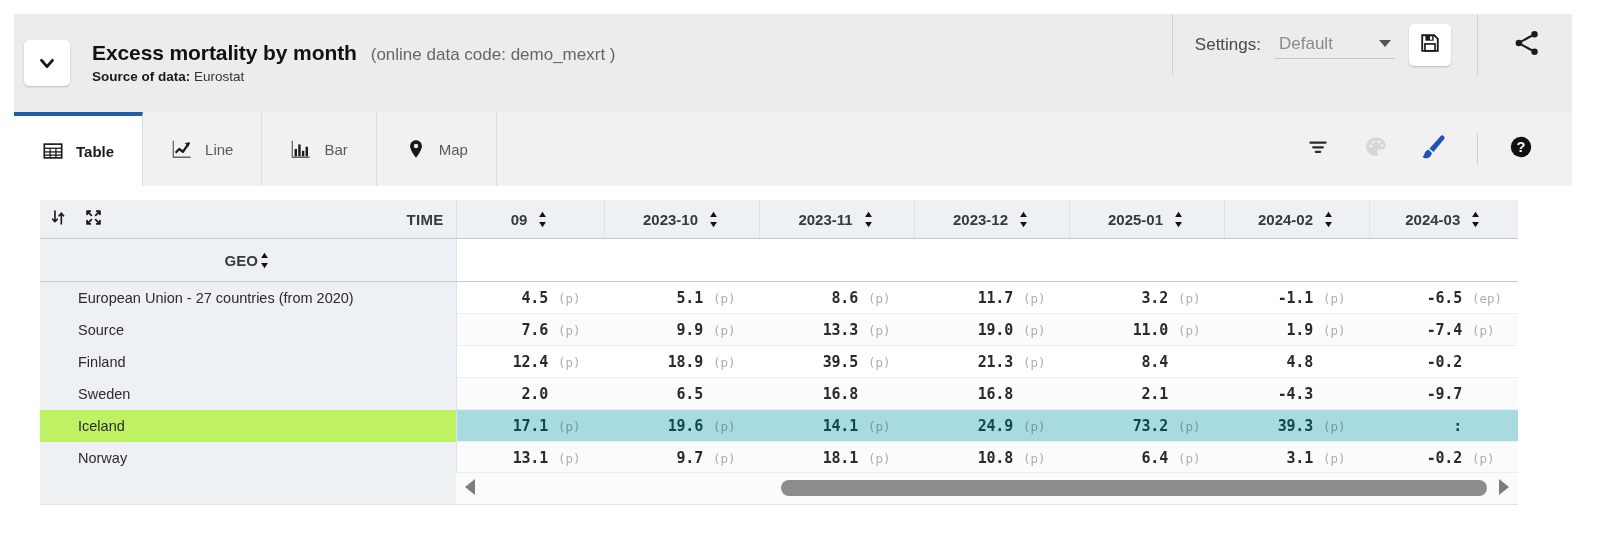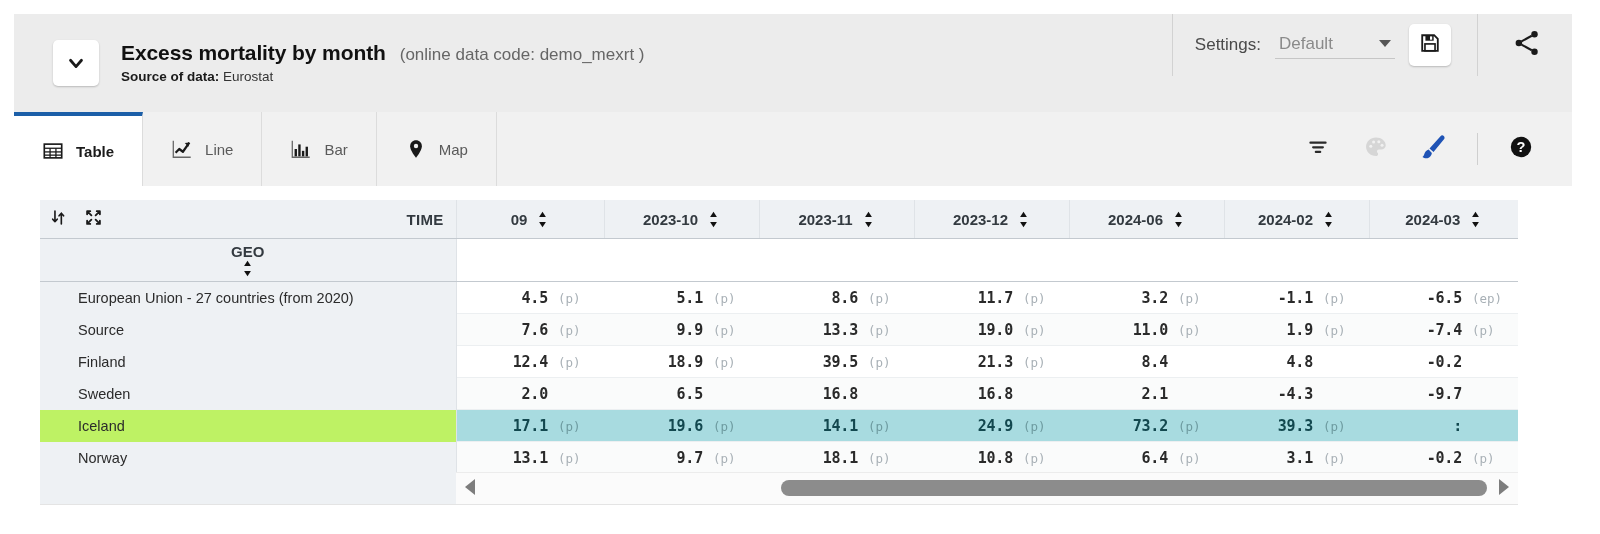--- a/index.html
+++ b/index.html
@@ -28,21 +28,21 @@
     width: 1558px;
     height: 98px;
     background: #ececec;
     display: flex;
     align-items: center;
     box-sizing: border-box;
   }
   .header-left {
     display: flex;
     align-items: flex-start;
-    padding-left: 39px;
+    padding-left: 10px;
     flex: 1 1 auto;
     min-width: 0;
   }
   .collapse-btn {
     width: 46px;
     height: 46px;
     background: #ffffff;
     border-radius: 5px;
     box-shadow: 0 1px 2px rgba(0,0,0,0.22);
     display: flex;
@@ -289,21 +289,20 @@
   }
   .geo-row th.blank-cell {
     background: #ffffff;
     height: 42px;
     border-bottom: 1px solid #c3c9cf;
   }
   .geo-inner {
     display: inline-flex;
     align-items: center;
     gap: 0;
-    flex-direction: column;
   }
 
   
   tbody tr { height: 32px; }
   td.geo-name {
     background: #eef1f4;
     font-family: "Liberation Sans", sans-serif;
     font-size: 14.5px;
     color: #2b2b2b;
     padding-left: 38px;
@@ -629,21 +628,21 @@
                 <svg width="13" height="17" viewBox="0 0 12 20" aria-hidden="true">
                   <polygon points="6,1 10,7 2,7" fill="#111"></polygon>
                   <polygon points="6,19 10,13 2,13" fill="#111"></polygon>
                 </svg>
               </span>
             </span>
           </th>
 
           <th class="time-col-head">
             <span class="col-head-inner">
-              <span>2024-06</span>
+              <span>2025-01</span>
               <span class="sort-updown">
                 <svg width="13" height="17" viewBox="0 0 12 20" aria-hidden="true">
                   <polygon points="6,1 10,7 2,7" fill="#111"></polygon>
                   <polygon points="6,19 10,13 2,13" fill="#111"></polygon>
                 </svg>
               </span>
             </span>
           </th>
 
           <th class="time-col-head">

